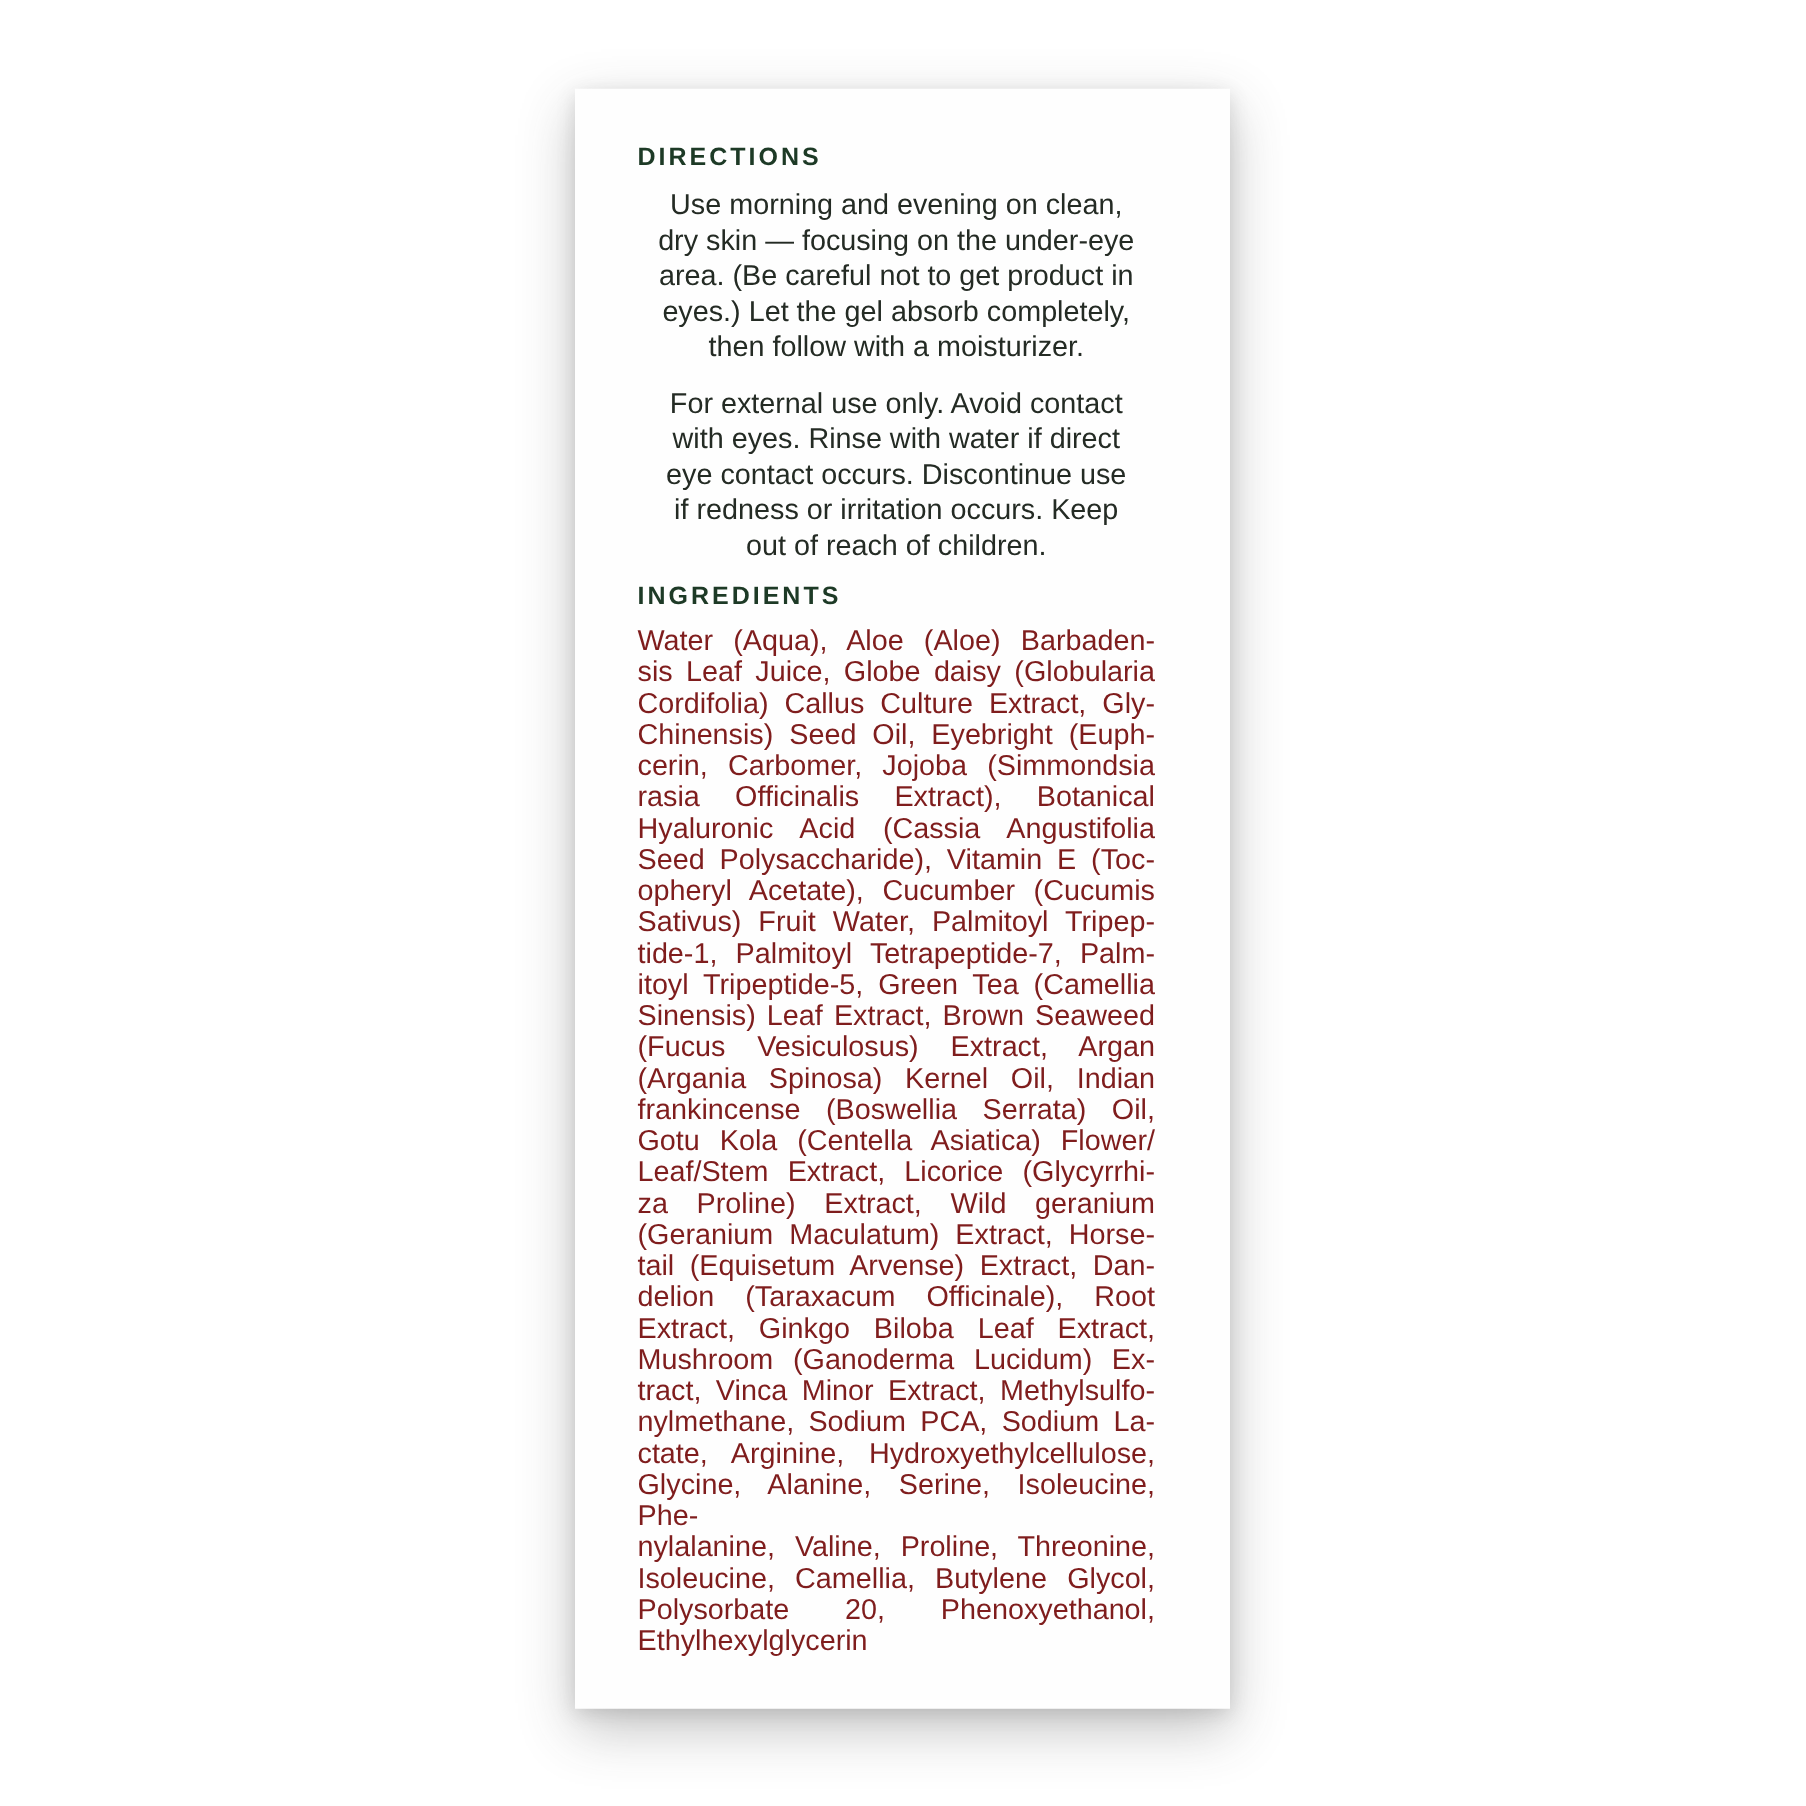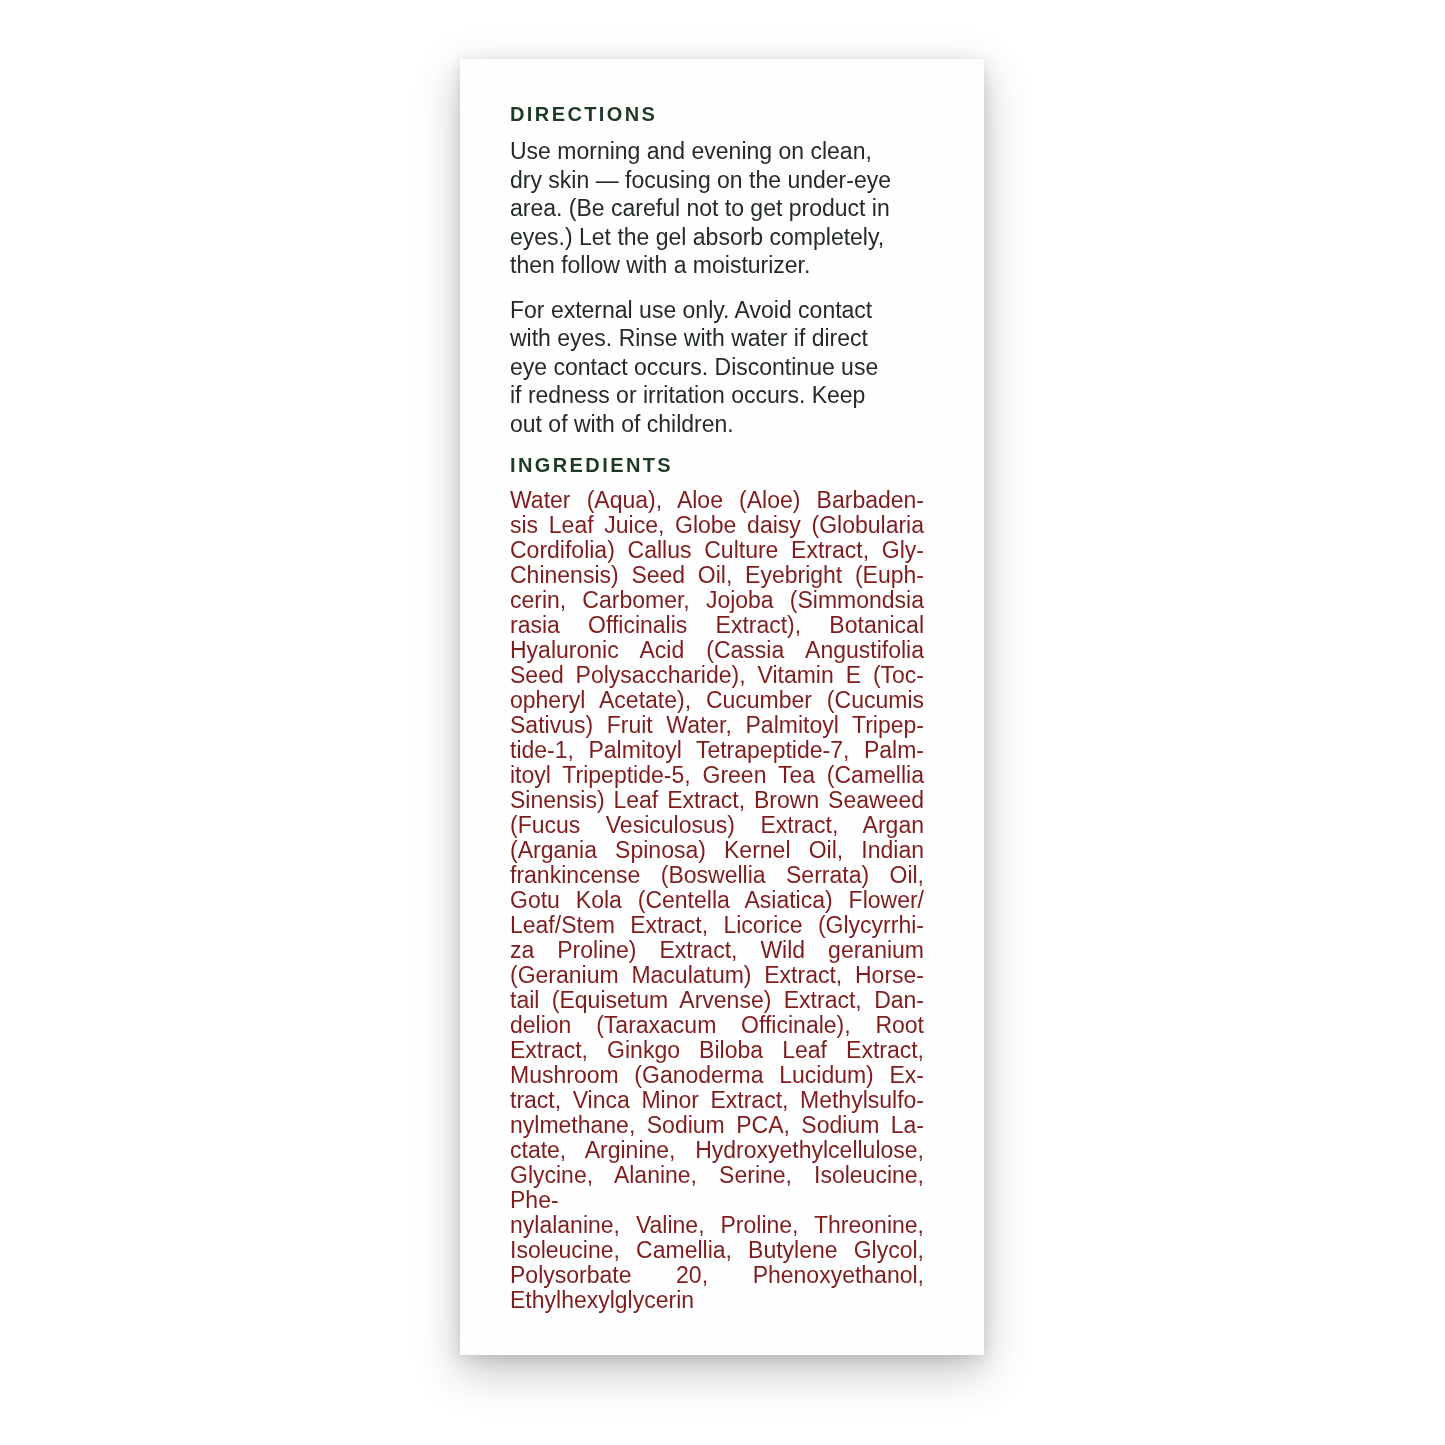--- a/index.html
+++ b/index.html
@@ -11,21 +11,21 @@
   .stage {
     position: relative;
     width: 1445px;
     height: 1445px;
     background: #ffffff;
     overflow: hidden;
   }
   .label-panel {
     position: absolute;
     left: 460px;
-    top: 59px;
+    top: 71px;
     width: 524px;
     height: 1296px;
     background: #fefefe;
     box-shadow: 0 16px 42px rgba(60, 60, 60, 0.30), 0 4px 14px rgba(90, 90, 90, 0.18);
     box-sizing: border-box;
     padding: 44px 60px 36px 50px;
     color: #242b24;
   }
   .section-heading {
     font-size: 20px;
@@ -38,21 +38,21 @@
   .ingredients-heading {
     margin-top: 7px;
   }
   .body-para {
     margin: 0 0 16px 0;
     font-size: 23px;
     line-height: 28.5px;
     color: #242b24;
   }
   .body-para .dir-line {
-    text-align: left;
+    text-align: center;
     white-space: nowrap;
   }
   .ing-lines {
     font-size: 23px;
     line-height: 25px;
     color: #7f1d1d;
   }
   .ing-lines .ing-line {
     text-align: justify;
     text-align-last: justify;
@@ -76,21 +76,21 @@
           <div class="dir-line">area. (Be careful not to get product in</div>
           <div class="dir-line">eyes.) Let the gel absorb completely,</div>
           <div class="dir-line">then follow with a moisturizer.</div>
         </div>
 
       <div class="body-para">
           <div class="dir-line">For external use only. Avoid contact</div>
           <div class="dir-line">with eyes. Rinse with water if direct</div>
           <div class="dir-line">eye contact occurs. Discontinue use</div>
           <div class="dir-line">if redness or irritation occurs. Keep</div>
-          <div class="dir-line">out of with of children.</div>
+          <div class="dir-line">out of reach of children.</div>
         </div>
     </section>
 
     <section>
       <h2 class="section-heading ingredients-heading">INGREDIENTS</h2>
 
       <div class="ing-lines">
           <div class="ing-line">Water (Aqua), Aloe (Aloe) Barbaden-</div>
           <div class="ing-line">sis Leaf Juice, Globe daisy (Globularia</div>
           <div class="ing-line">Cordifolia) Callus Culture Extract, Gly-</div>

